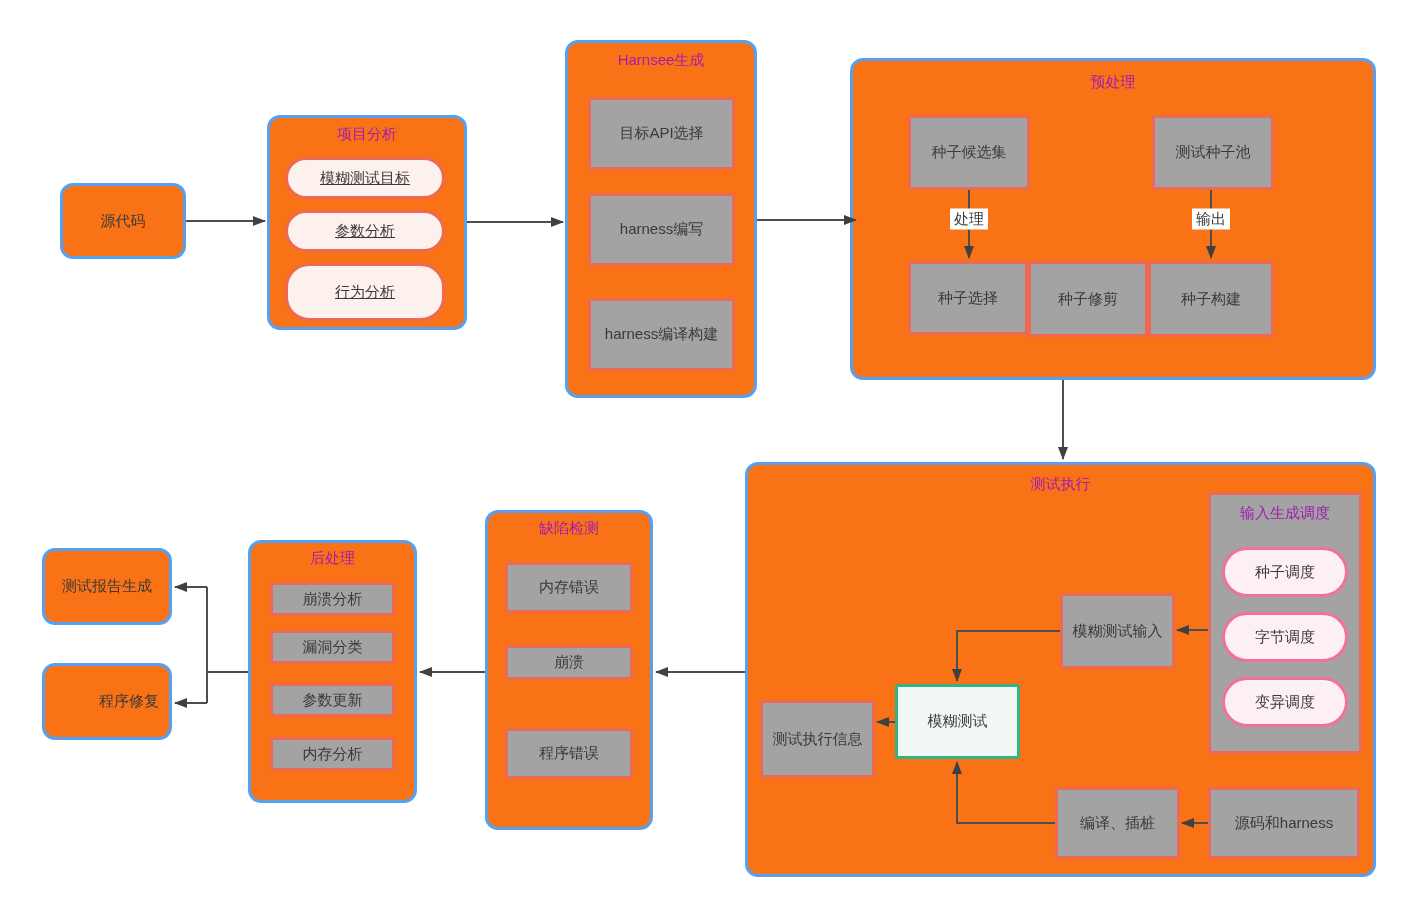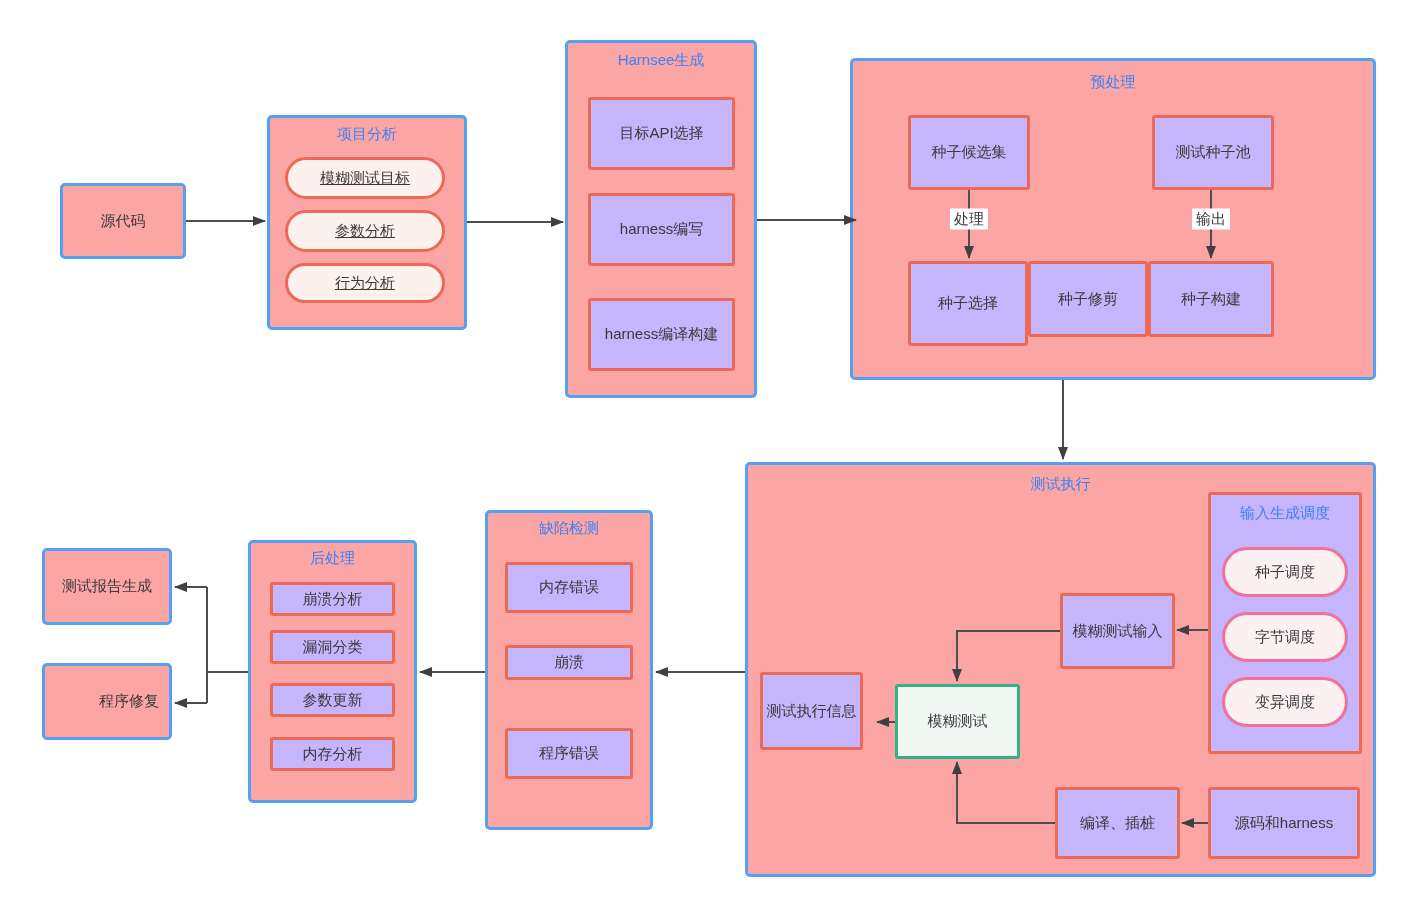--- a/index.html
+++ b/index.html
@@ -8,76 +8,76 @@
     font-family:"Liberation Sans", sans-serif;
     font-size:15px; color:#3a3a3a; background:#ffffff;
   }
   #canvas { position:relative; width:1417px; height:907px; background:#ffffff; }
   .box {
     position:absolute; box-sizing:border-box;
     display:flex; align-items:center; justify-content:center;
     text-align:center; line-height:1.25; z-index:2;
   }
   .group { position:absolute; box-sizing:border-box; z-index:1; }
-  .blue  { border:3px solid #55a0f0; background:#fca5a5; border-radius:5px; }
-  .red   { border:3px solid #ec6a55; background:#c4b5fd; border-radius:3px; }
+  .blue  { border:3px solid #55a0f0; background:#f97316; border-radius:13px; }
+  .red   { border:3px solid #ec6a55; background:#a3a3a3; border-radius:3px; }
   .red-pill  { border:3px solid #ec6a55; background:#fdf1ee; border-radius:24px;text-decoration:underline; }
   .pink-pill { border:3px solid #f2719b; background:#fdf0f3; border-radius:26px; }
   .green { border:3px solid #33b286; background:#f1f8f4; border-radius:3px; }
   .title {
     position:absolute; text-align:center; z-index:2;
-    font-size:15px; color:#3b82f6; line-height:20px;
+    font-size:15px; color:#a21caf; line-height:20px;
   }
   .edge-label {
     position:absolute; transform:translate(-50%,-50%);
     background:#ffffff; padding:1px 4px; z-index:4; white-space:nowrap;
   }
   svg.wires { position:absolute; left:0; top:0; z-index:3; pointer-events:none; }
 </style>
 </head>
 <body>
 
 <div id="canvas">
 
   <div class="box blue" style="left:60px; top:183px; width:126px; height:76px;">源代码</div>
 
   <div class="group blue" style="left:267px; top:115px; width:200px; height:215px;"></div>
   <div class="title" style="left:267px; top:124px; width:200px;">项目分析</div>
   <div class="box red-pill" style="left:285px; top:157px; width:160px; height:42px;">模糊测试目标</div>
   <div class="box red-pill" style="left:285px; top:210px; width:160px; height:42px;">参数分析</div>
-  <div class="box red-pill" style="left:285px; top:263px; width:160px; height:40px;">行为分析</div>
+  <div class="box red-pill" style="left:285px; top:263px; width:160px; height:58px;">行为分析</div>
 
   <div class="group blue" style="left:565px; top:40px; width:192px; height:358px;"></div>
   <div class="title" style="left:565px; top:50px; width:192px;">Harnsee生成</div>
   <div class="box red" style="left:588px; top:97px; width:147px; height:73px;">目标API选择</div>
   <div class="box red" style="left:588px; top:193px; width:147px; height:73px;">harness编写</div>
   <div class="box red" style="left:588px; top:298px; width:147px; height:73px;">harness编译构建</div>
 
   <div class="group blue" style="left:850px; top:58px; width:526px; height:322px;"></div>
   <div class="title" style="left:850px; top:72px; width:526px;">预处理</div>
   <div class="box red" style="left:908px; top:115px; width:122px; height:75px;">种子候选集</div>
   <div class="box red" style="left:1152px; top:115px; width:122px; height:75px;">测试种子池</div>
-  <div class="box red" style="left:908px; top:261px; width:120px; height:85px;">种子选择</div>
+  <div class="box red" style="left:908px; top:261px; width:120px; height:74px;">种子选择</div>
   <div class="box red" style="left:1028px; top:261px; width:120px; height:76px;">种子修剪</div>
   <div class="box red" style="left:1148px; top:261px; width:126px; height:76px;">种子构建</div>
   <div class="edge-label" style="left:969px; top:219px;">处理</div>
   <div class="edge-label" style="left:1211px; top:219px;">输出</div>
 
   <div class="group blue" style="left:745px; top:462px; width:631px; height:415px;"></div>
   <div class="title" style="left:745px; top:474px; width:631px;">测试执行</div>
 
   <div class="group red" style="left:1208px; top:492px; width:154px; height:262px; z-index:2;"></div>
   <div class="title" style="left:1208px; top:503px; width:154px;">输入生成调度</div>
   <div class="box pink-pill" style="left:1222px; top:547px; width:126px; height:50px;">种子调度</div>
   <div class="box pink-pill" style="left:1222px; top:612px; width:126px; height:50px;">字节调度</div>
   <div class="box pink-pill" style="left:1222px; top:677px; width:126px; height:50px;">变异调度</div>
 
   <div class="box red" style="left:1060px; top:593px; width:115px; height:76px;">模糊测试输入</div>
   <div class="box green" style="left:895px; top:684px; width:125px; height:75px;">模糊测试</div>
-  <div class="box red" style="left:760px; top:672px; width:103px; height:78px;">测试执行信息</div>
+  <div class="box red" style="left:760px; top:700px; width:115px; height:78px;">测试执行信息</div>
   <div class="box red" style="left:1055px; top:787px; width:125px; height:72px;">编译、插桩</div>
   <div class="box red" style="left:1208px; top:787px; width:152px; height:72px;">源码和harness</div>
 
   <div class="group blue" style="left:485px; top:510px; width:168px; height:320px;"></div>
   <div class="title" style="left:485px; top:518px; width:168px;">缺陷检测</div>
   <div class="box red" style="left:505px; top:562px; width:128px; height:51px;">内存错误</div>
   <div class="box red" style="left:505px; top:645px; width:128px; height:35px;">崩溃</div>
   <div class="box red" style="left:505px; top:728px; width:128px; height:51px;">程序错误</div>
 
   <div class="group blue" style="left:248px; top:540px; width:169px; height:263px;"></div>

